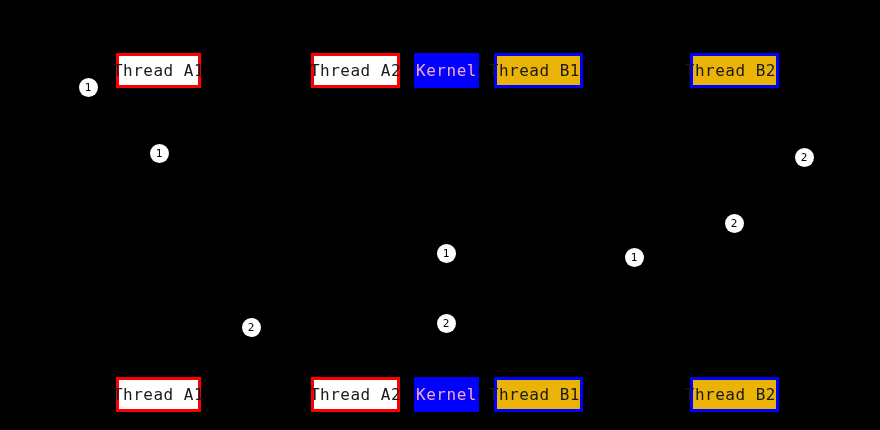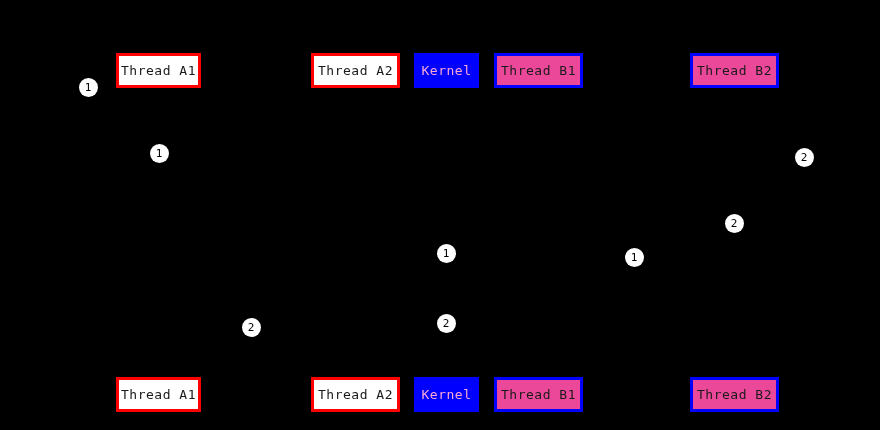--- a/index.html
+++ b/index.html
@@ -30,36 +30,37 @@
     height: 4px;
     background: #000000;
   }
   
   .participant-box {
     position: absolute;
     box-sizing: border-box;
     display: flex;
     align-items: center;
     justify-content: center;
-    font-size: 13px;
+    font-size: 16px;
     line-height: 1;
     letter-spacing: 0.5px;
     white-space: nowrap;
     background: #ffffff;
     color: #1a1a1a;
   }
   .participant-box.style-red {
     border: 3px solid #ff0000;
     background: #ffffff;
     color: #1a1a1a;
   }
   .participant-box.style-blue {
     border: 3px solid #0000ff;
-    background: #ec4899;
+    background: #eab308;
     color: #1a1a1a;
+    justify-content: flex-end;
   }
   .participant-box.style-blue-solid {
     border: 1px solid #0000ff;
     background: #0000ff;
     color: #f9a8d4;
   }
   
   .message-arrow {
     position: absolute;
     height: 1px;

